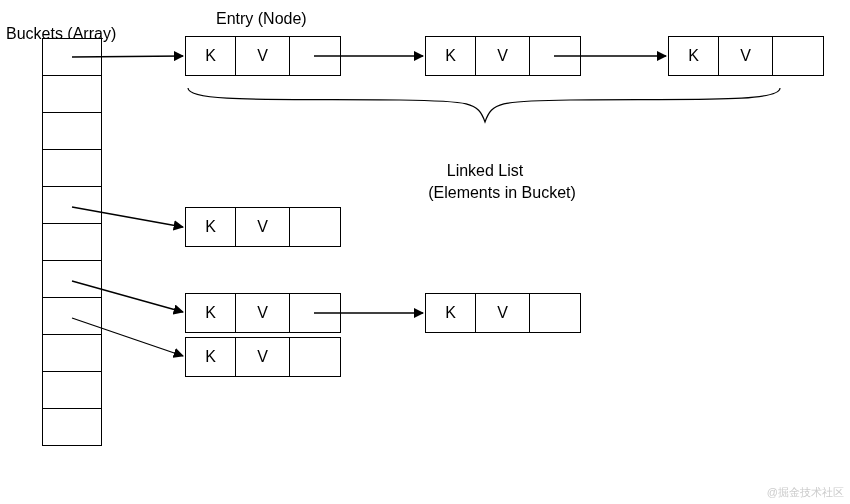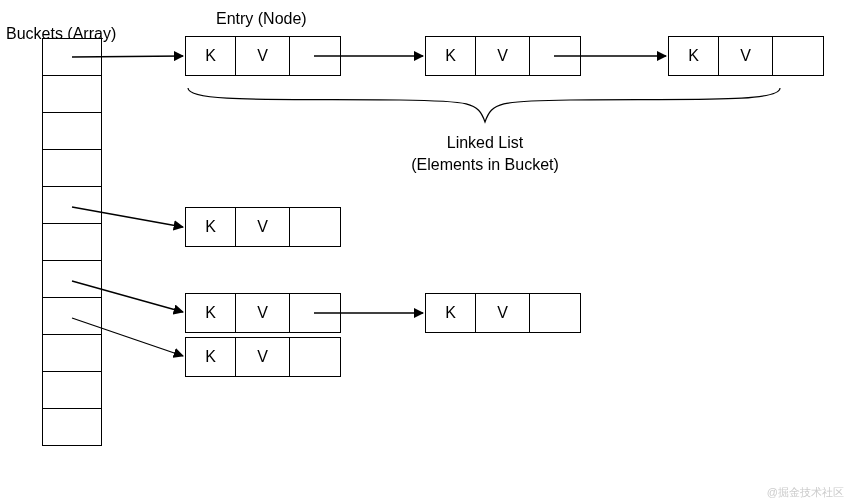--- a/index.html
+++ b/index.html
@@ -13,20 +13,21 @@
     color: #000;
     position: relative;
     overflow: hidden;
   }
   .label {
     position: absolute;
     white-space: pre;
   }
   .center {
     text-align: center;
+    margin-top: 28px;
   }
   .bucket {
     position: absolute;
     width: 60px;
     height: 38px;
     border: 1px solid #000;
     box-sizing: border-box;
     background: #fff;
   }
   .node {
@@ -62,21 +63,21 @@
     width: 850px; height: 504px;
     pointer-events: none;
   }
 </style>
 </head>
 <body>
 
 <div class="label" style="left:6px; top:10px;margin-top:15px;">Buckets (Array)</div>
 <div class="label" style="left:216px; top:10px;">Entry (Node)</div>
 <div class="label center" style="left:355px; top:134px; width:260px;">Linked List</div>
-<div class="label center" style="left:355px; top:156px; width:260px;">(Elements in Bucket)</div>
+<div class="label center" style="left:372px; top:156px; width:260px;">(Elements in Bucket)</div>
 
 <div class="bucket" style="left:42px; top:38px;"></div>
 <div class="bucket" style="left:42px; top:75px;"></div>
 <div class="bucket" style="left:42px; top:112px;"></div>
 <div class="bucket" style="left:42px; top:149px;"></div>
 <div class="bucket" style="left:42px; top:186px;"></div>
 <div class="bucket" style="left:42px; top:223px;"></div>
 <div class="bucket" style="left:42px; top:260px;"></div>
 <div class="bucket" style="left:42px; top:297px;"></div>
 <div class="bucket" style="left:42px; top:334px;"></div>

